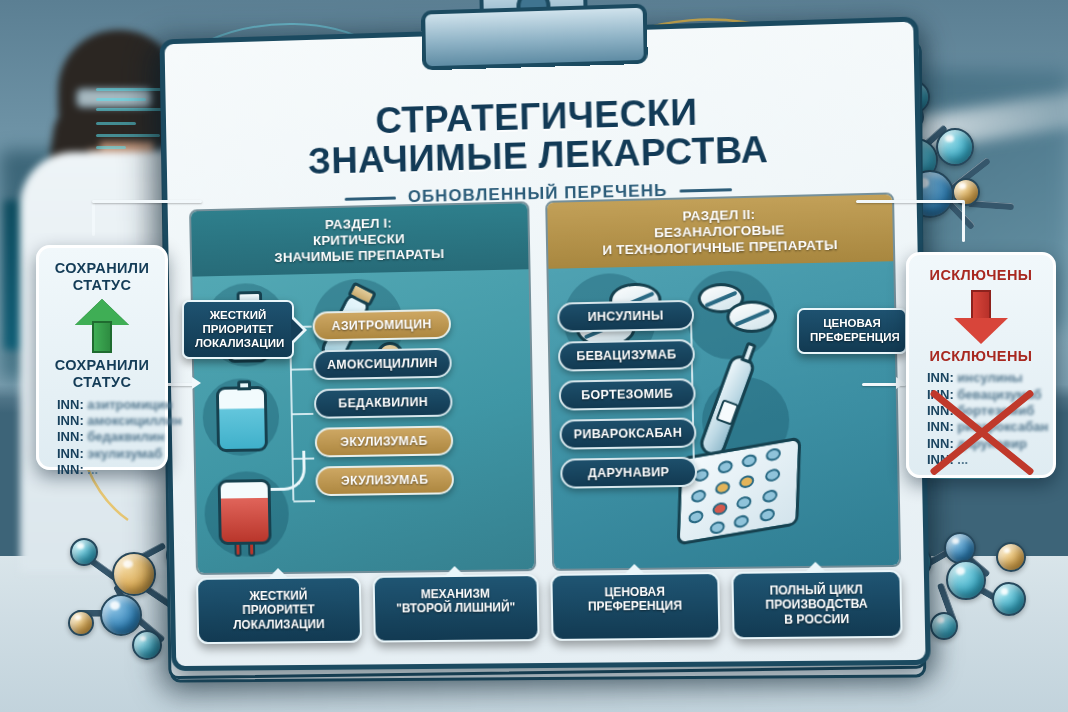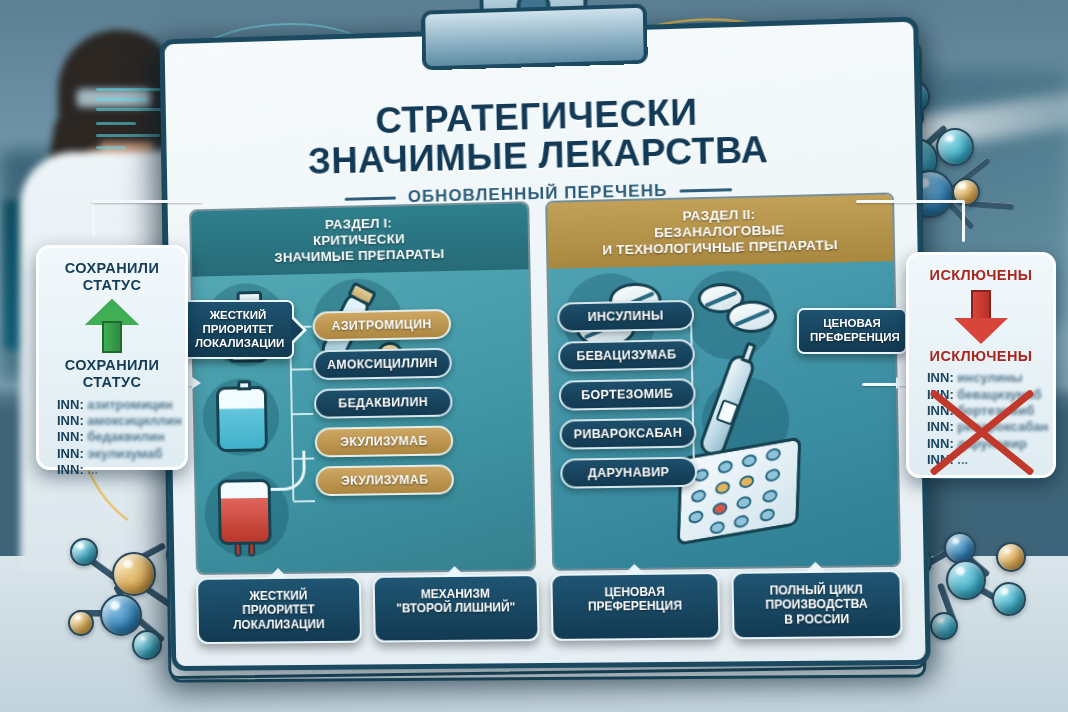--- a/index.html
+++ b/index.html
@@ -503,21 +503,21 @@
   <div class="lead" style="left:150px; top:383px; width:44px;"></div>
   <div class="lead-head" style="left:192px; top:377px;"></div>
   <div class="lead" style="left:862px; top:383px; width:44px;"></div>
   <div class="lead-head" style="left:896px; top:377px;"></div>
 
   <div class="lead-v" style="left:92px; top:200px; height:36px;"></div>
   <div class="lead" style="left:92px; top:200px; width:110px;"></div>
   <div class="lead-v" style="left:962px; top:200px; height:42px;"></div>
   <div class="lead" style="left:856px; top:200px; width:108px;"></div>
 
-  <div class="side-card side-left" style="left:36px; top:245px; width:152px; height:225px;">
+  <div class="side-card side-left" style="left:36px; top:245px; width:132px; height:225px;">
     <div class="side-title">СОХРАНИЛИ СТАТУС</div>
     <div class="arrow-up">
       <div class="head"></div>
         <div class="shaft"></div>
     </div>
     <div class="side-title">СОХРАНИЛИ СТАТУС</div>
     <div class="inn-list">
       <div class="inn-row"><span>INN:</span> <span class="val">азитромицин</span></div>
       <div class="inn-row"><span>INN:</span> <span class="val">амоксициллин</span></div>
       <div class="inn-row"><span>INN:</span> <span class="val">бедаквилин</span></div>

